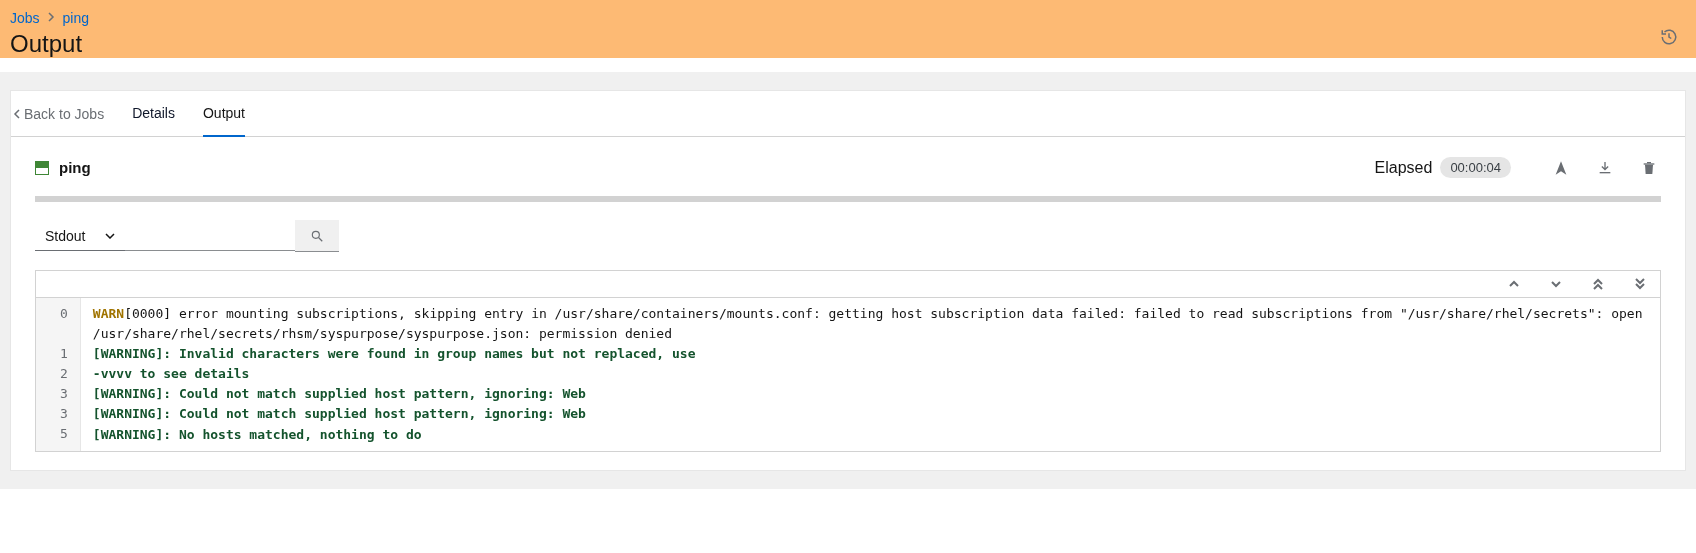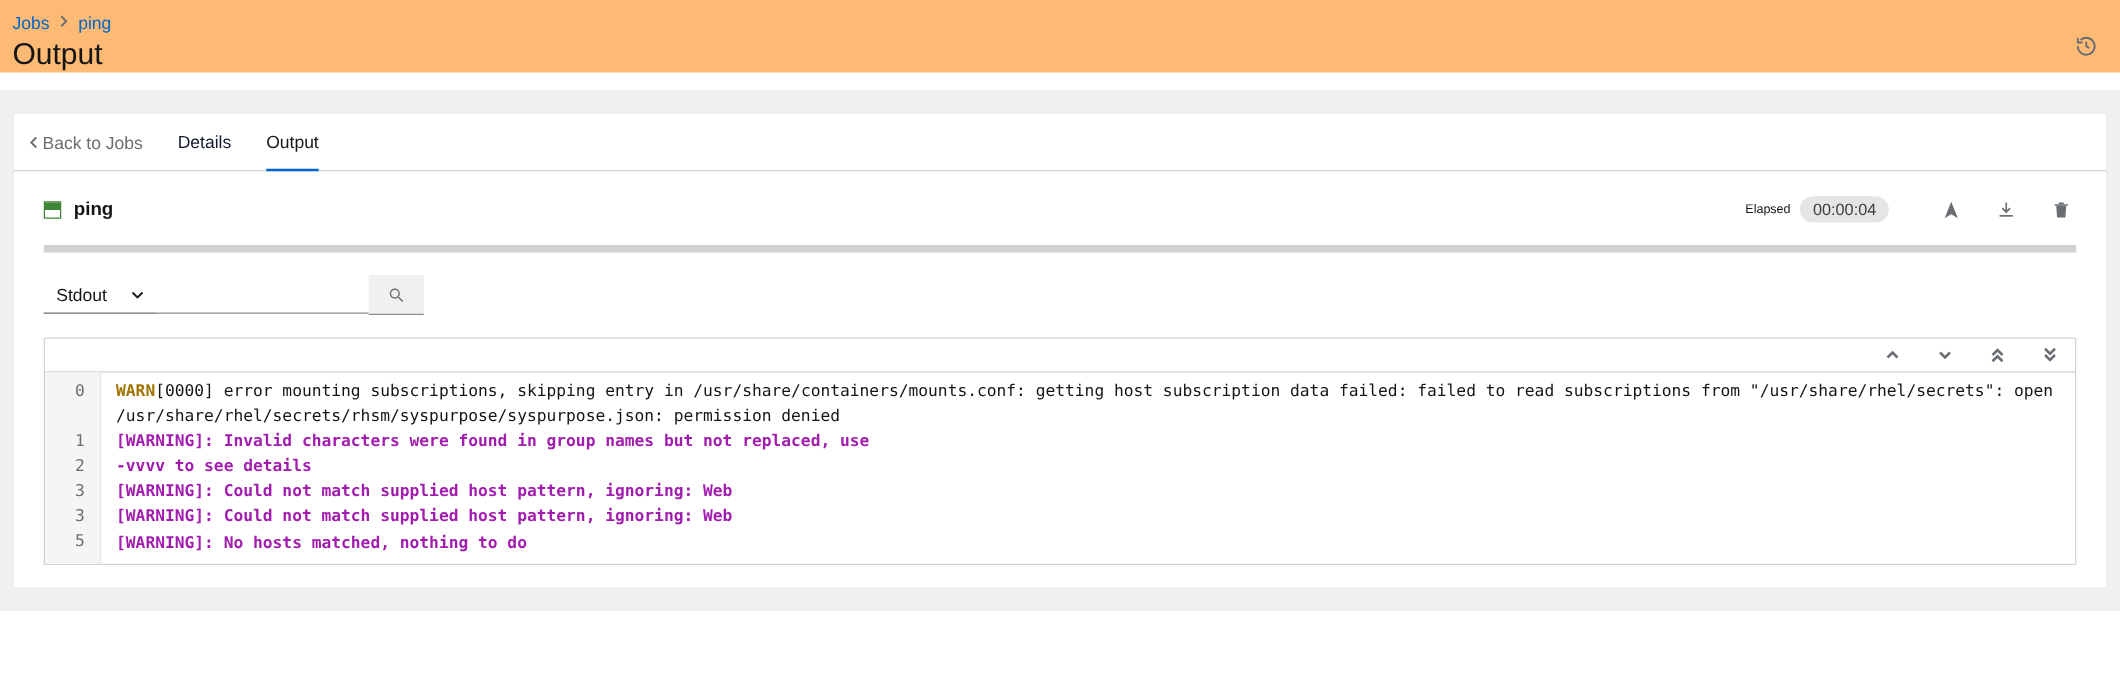--- a/index.html
+++ b/index.html
@@ -9,31 +9,31 @@
   .header-area { padding: 10px 10px 0 10px; background: #fdba74; position: relative; }
   .breadcrumb { display: flex; align-items: center; gap: 8px; font-size: 14px; margin-bottom: 4px; }
   .breadcrumb a { color: #0066cc; }
   .breadcrumb .sep { color: #6a6e73; font-size: 12px; }
   .page-title { font-size: 24px; font-weight: 500; margin-bottom: 14px; }
   .history-icon-btn { position: absolute; top: 28px; right: 18px; cursor: pointer; color: #6a6e73; }
 
   .gray-band { background: #f0f0f0; padding: 18px 10px; }
   .panel { background: #fff; border: 1px solid #e6e6e6; }
 
-  .tabs-row { display: flex; align-items: center; border-bottom: 1px solid #d2d2d2; padding: 0 12px; gap: 28px; }
+  .tabs-row { display: flex; align-items: center; border-bottom: 1px solid #d2d2d2; padding: 0 2px; gap: 28px; }
   .back-link { display: flex; align-items: center; gap: 4px; color: #6a6e73; padding: 14px 0; cursor: pointer; }
   .tab { color: #0f172a; padding: 14px 0; cursor: pointer; border-bottom: 2px solid transparent; margin-bottom: -1px; }
   .tab.active { color: #151515; border-bottom-color: #06c; }
 
   .job-row { display: flex; align-items: center; padding: 20px 24px 12px 24px; }
   .status-icon { width: 14px; height: 14px; border: 1px solid #3e8635; display: inline-block; margin-right: 10px; position: relative; background: #fff; }
   .status-icon::after { content:""; position:absolute; left:0; right:0; top:0; height:50%; background:#3e8635; }
   .job-name { font-weight: 600; font-size: 15px; }
   .spacer { flex: 1; }
-  .elapsed-label { font-size: 10px; color: #151515; margin-right: 8px; }
+  .elapsed-label { font-size: 16px; color: #151515; margin-right: 8px; }
   .elapsed-value { background: #e5e5e5; border-radius: 12px; padding: 3px 10px; font-size: 13px; color: #393f44; margin-right: 18px; }
   .action-icon { color: #6a6e73; cursor: pointer; width: 20px; text-align: center; margin-left: 24px; }
   .action-icon svg { display:block; }
 
   .progress-bar { height: 6px; background: #d2d2d2; margin: 6px 24px 18px 24px; }
 
   .filter-row { display: flex; align-items: center; padding: 0 40px 18px 24px; gap: 0; }
   .filter-select { display: flex; align-items: center; padding: 6px 10px; border-bottom: 1px solid #6a6e73; width: 90px; cursor: pointer; }
   .filter-select span { flex:1; }
   .filter-input { border: none; border-bottom: 1px solid #8a8d90; padding: 6px 8px; width: 170px; outline: none; background: #fff; font-size: 14px; }
@@ -42,21 +42,21 @@
   .output-panel { border: 1px solid #d2d2d2; margin: 0 24px 18px 24px; }
   .output-top { display: flex; justify-content: flex-end; align-items: center; padding: 6px 14px; border-bottom: 1px solid #d2d2d2; gap: 30px; color:#6a6e73; }
   .nav-btn { cursor: pointer; display:inline-flex; }
 
   .output-body { display: flex; font-family: "Menlo","Consolas",monospace; font-size: 13px; line-height: 1.55; }
   .gutter { background: #f5f5f5; border-right: 1px solid #e6e6e6; text-align: right; padding: 6px 12px 6px 24px; color: #6a6e73; user-select:none; }
   .gutter div { height: 20px; }
   .code { padding: 6px 12px; white-space: pre-wrap; word-break: break-word; flex:1; }
   .code .ln { min-height: 20px; }
   .warn-yellow { color: #a07400; font-weight: bold; }
-  .warn-pink { color: #a21caf; font-weight: bold; }
+  .warn-pink { color: #14532d; font-weight: bold; }
 </style>
 </head>
 <body>
 
 <div class="header-area">
   <div class="breadcrumb">
     <a href="#">Jobs</a>
     <span class="sep">
       <svg width="7" height="10" viewBox="0 0 7 10">
           <path d="M1 1 L5 5 L1 9" fill="none" stroke="#6a6e73" stroke-width="1.5"></path>

